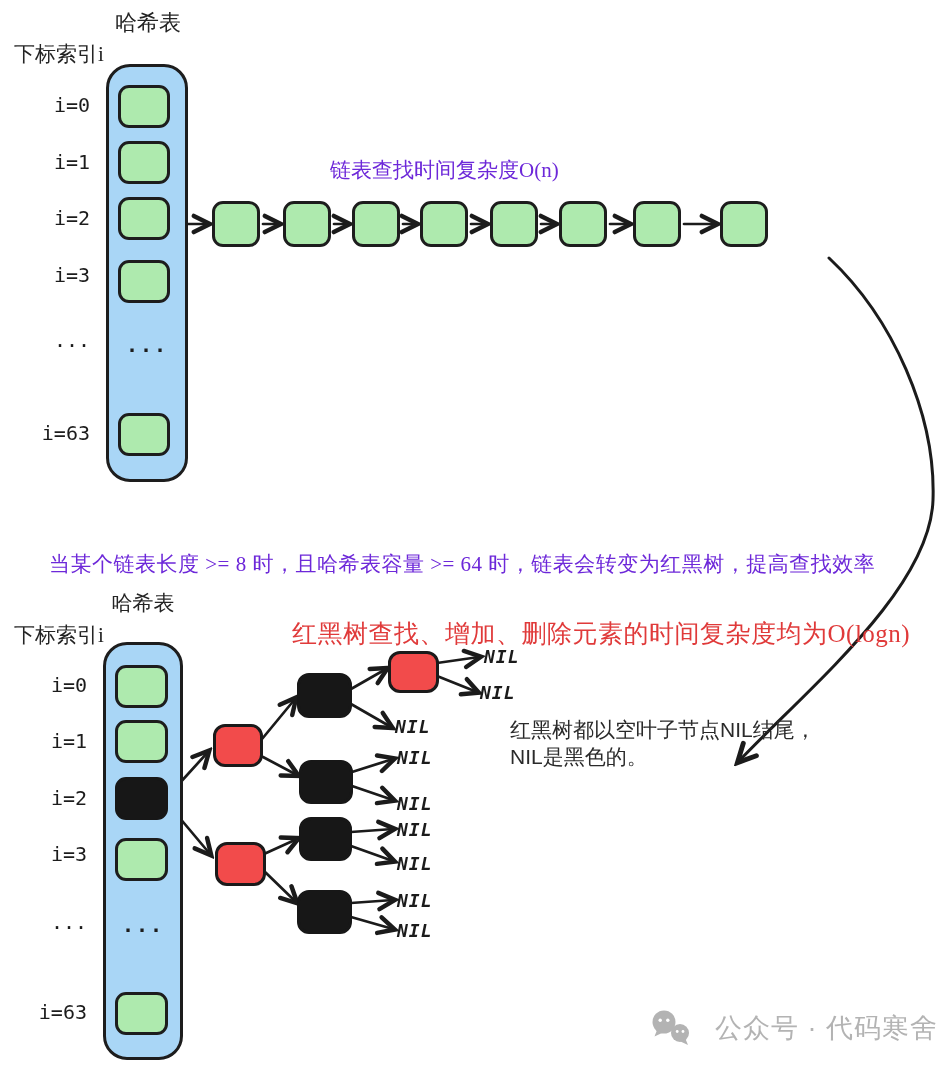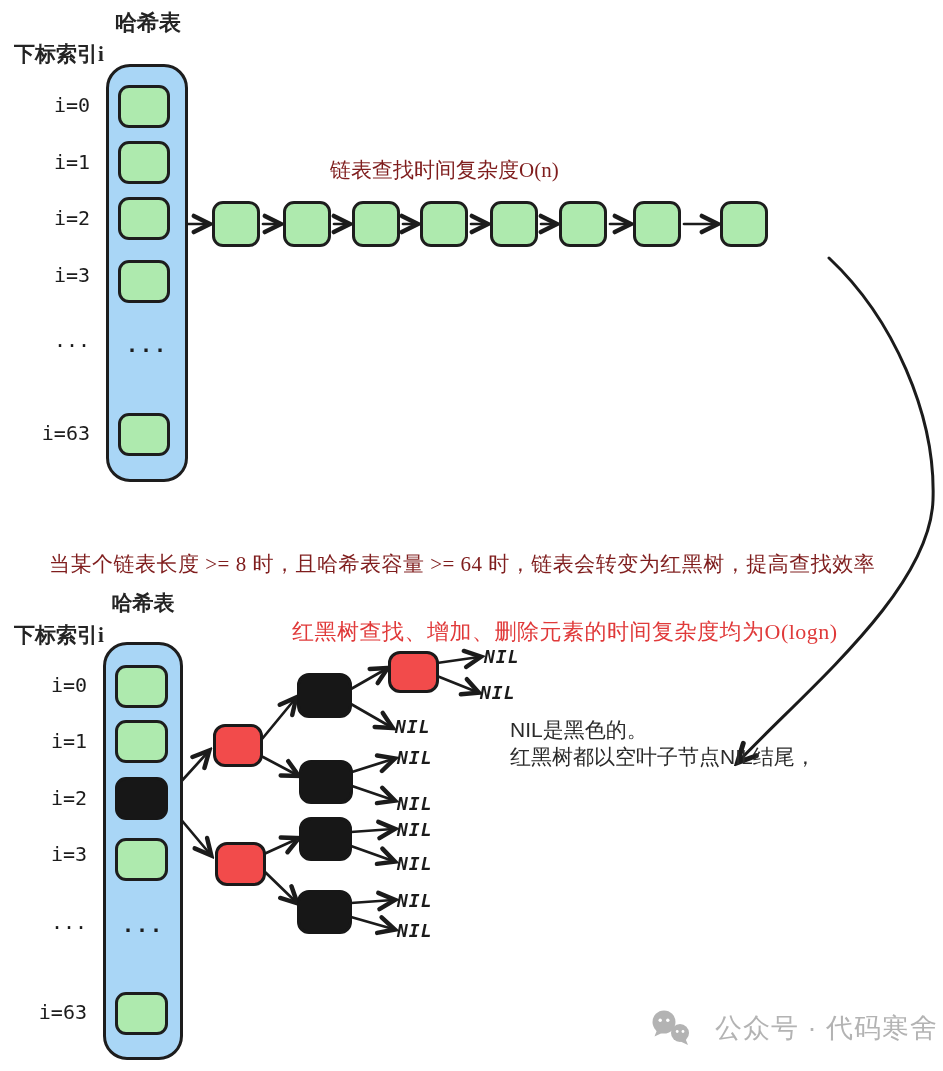--- a/index.html
+++ b/index.html
@@ -16,23 +16,23 @@
   .list-node{position:absolute;border:3px solid #1d1d1d;border-radius:11px;box-sizing:border-box;background:#aeeaae;}
   .tree-node{position:absolute;border:3px solid #1a1a1a;border-radius:12px;box-sizing:border-box;}
   .tree-red{background:#f24b4b;}
   .tree-black{background:#171717;border-color:#171717;}
   .row-label{position:absolute;font-family:"DejaVu Sans Mono","Liberation Mono",monospace;
              font-size:20px;font-weight:500;color:#1c1c1c;text-align:right;width:72px;}
   .dots-in{position:absolute;font-family:"DejaVu Sans Mono","Liberation Mono",monospace;
            font-size:20px;font-weight:600;color:#1c1c1c;letter-spacing:2px;}
   .nil-label{position:absolute;font-family:"DejaVu Sans Mono","Liberation Mono",monospace;
              font-style:italic;font-weight:bold;font-size:18px;color:#1b1b1b;letter-spacing:1px;}
-  .title{position:absolute;font-size:22px;color:#242424;font-weight:bold;}
-  .note{position:absolute;font-size:21px;color:#7f1d1d;}
-  #red-note{color:#e03a3a;font-size:22px;letter-spacing:0.5px;}
+  .title{position:absolute;font-size:22px;color:#242424;}
+  .note{position:absolute;font-size:21px;color:#6d28d9;}
+  #red-note{color:#e03a3a;font-size:25px;letter-spacing:0.5px;}
   #side-note{font-size:21px;line-height:27px;color:#2a2a2a;}
   #watermark{position:absolute;left:648px;top:1008px;display:flex;align-items:center;gap:21px;}
   #watermark-text{font-size:27px;color:#b3b3b3;letter-spacing:1px;}
   #arrows{position:absolute;left:0;top:0;pointer-events:none;}
 </style>
 </head>
 <body>
 
 <div id="canvas">
 
@@ -73,22 +73,22 @@
   <div class="title serif abs" style="left:14px;top:40px;font-size:21px;">下标索引i</div>
   <div class="note serif abs" style="left:330px;top:156px;">链表查找时间复杂度O(n)</div>
 
   <div class="note serif abs" style="left:49px;top:519px;letter-spacing:0.5px;margin-top:31px;">当某个链表长度 &gt;= 8 时，且哈希表容量 &gt;= 64 时，链表会转变为红黑树，提高查找效率</div>
 
   <div class="title serif abs" style="left:103px;top:589px;width:80px;text-align:center;font-size:21px;">哈希表</div>
   <div class="title serif abs" style="left:14px;top:621px;font-size:21px;">下标索引i</div>
   <div id="red-note" class="note serif abs" style="left:292px;top:617px;">红黑树查找、增加、删除元素的时间复杂度均为O(logn)</div>
 
   <div id="side-note" class="abs sans" style="left:510px;top:716px;">
+    <div>红黑树都以空叶子节点NIL结尾，</div>
     <div>NIL是黑色的。</div>
-    <div>红黑树都以空叶子节点NIL结尾，</div>
   </div>
 
   <div id="watermark">
     <svg width="46" height="40" viewBox="0 0 46 40">
       <g fill="#b3b3b3">
         <circle cx="16" cy="14" r="11.5"></circle>
         <path d="M9 22 L6.5 28.5 L15 24.5 Z"></path>
         <circle cx="32" cy="25" r="9"></circle>
         <path d="M37.5 31 L40 37 L32.5 33.5 Z"></path>
       </g>

